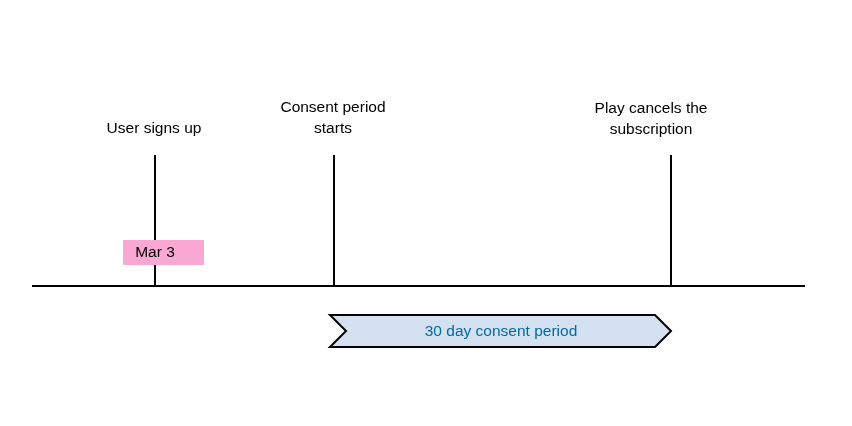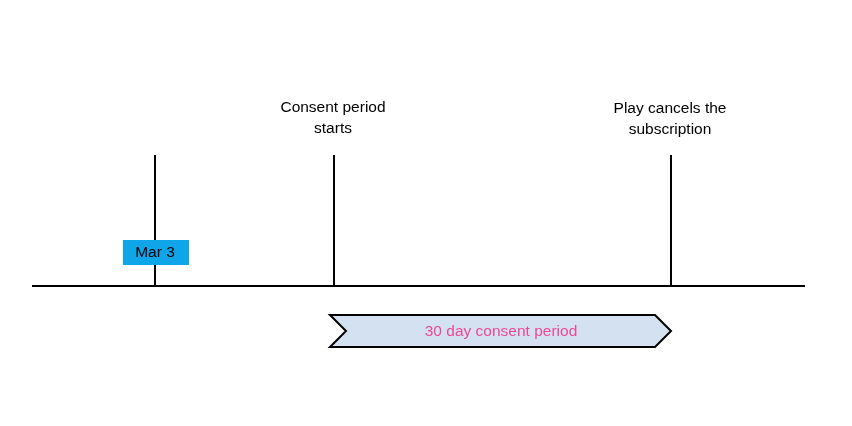--- a/index.html
+++ b/index.html
@@ -36,23 +36,23 @@
     line-height: 21px;
     color: #000000;
     text-align: center;
     white-space: pre-line;
   }
   .date-chip {
     position: absolute;
     font-size: 15.5px;
     line-height: 20px;
     color: #000000;
-    background: #0ea5e9;
+    background: #f9a8d4;
     text-align: center;
-    padding: 2px 7px 3px 5px;
+    padding: 2px 22px 3px 5px;
     white-space: nowrap;
   }
   .banner {
     position: absolute;
     left: 330px;
     top: 314px;
     width: 342px;
     height: 34px;
   }
   .banner svg {
@@ -64,36 +64,37 @@
   .banner-text {
     position: absolute;
     left: 0;
     top: 0;
     width: 342px;
     height: 34px;
     display: flex;
     align-items: center;
     justify-content: center;
     font-size: 15.5px;
-    color: #ec4899;
+    color: #0369a1;
   }
 </style>
 </head>
 <body>
 
 <div id="canvas">
 
+  <div class="event-label" style="left: 54px; top: 117px; width: 200px;">User signs up</div>
   <div class="tick" style="left: 154px; top: 155px; height: 131px;"></div>
   <div class="date-chip" style="left: 123px; top: 240px; width: 54px;">Mar 3</div>
 
   <div class="event-label" style="left: 233px; top: 96px; width: 200px;">Consent period
 starts</div>
   <div class="tick" style="left: 333px; top: 155px; height: 131px;"></div>
 
-  <div class="event-label" style="left: 566px; top: 97px; width: 208px;">Play cancels the
+  <div class="event-label" style="left: 547px; top: 97px; width: 208px;">Play cancels the
 subscription</div>
   <div class="tick" style="left: 670px; top: 155px; height: 131px;"></div>
 
   <div class="axis-line"></div>
 
   <div class="banner">
     <svg viewBox="0 0 342 34" preserveAspectRatio="none">
       <polygon points="0,1 325,1 341,17 325,33 0,33 16,17" fill="#d4e1f0" stroke="#000000" stroke-width="2" stroke-linejoin="miter"></polygon>
     </svg>
     <div class="banner-text">30 day consent period</div>

